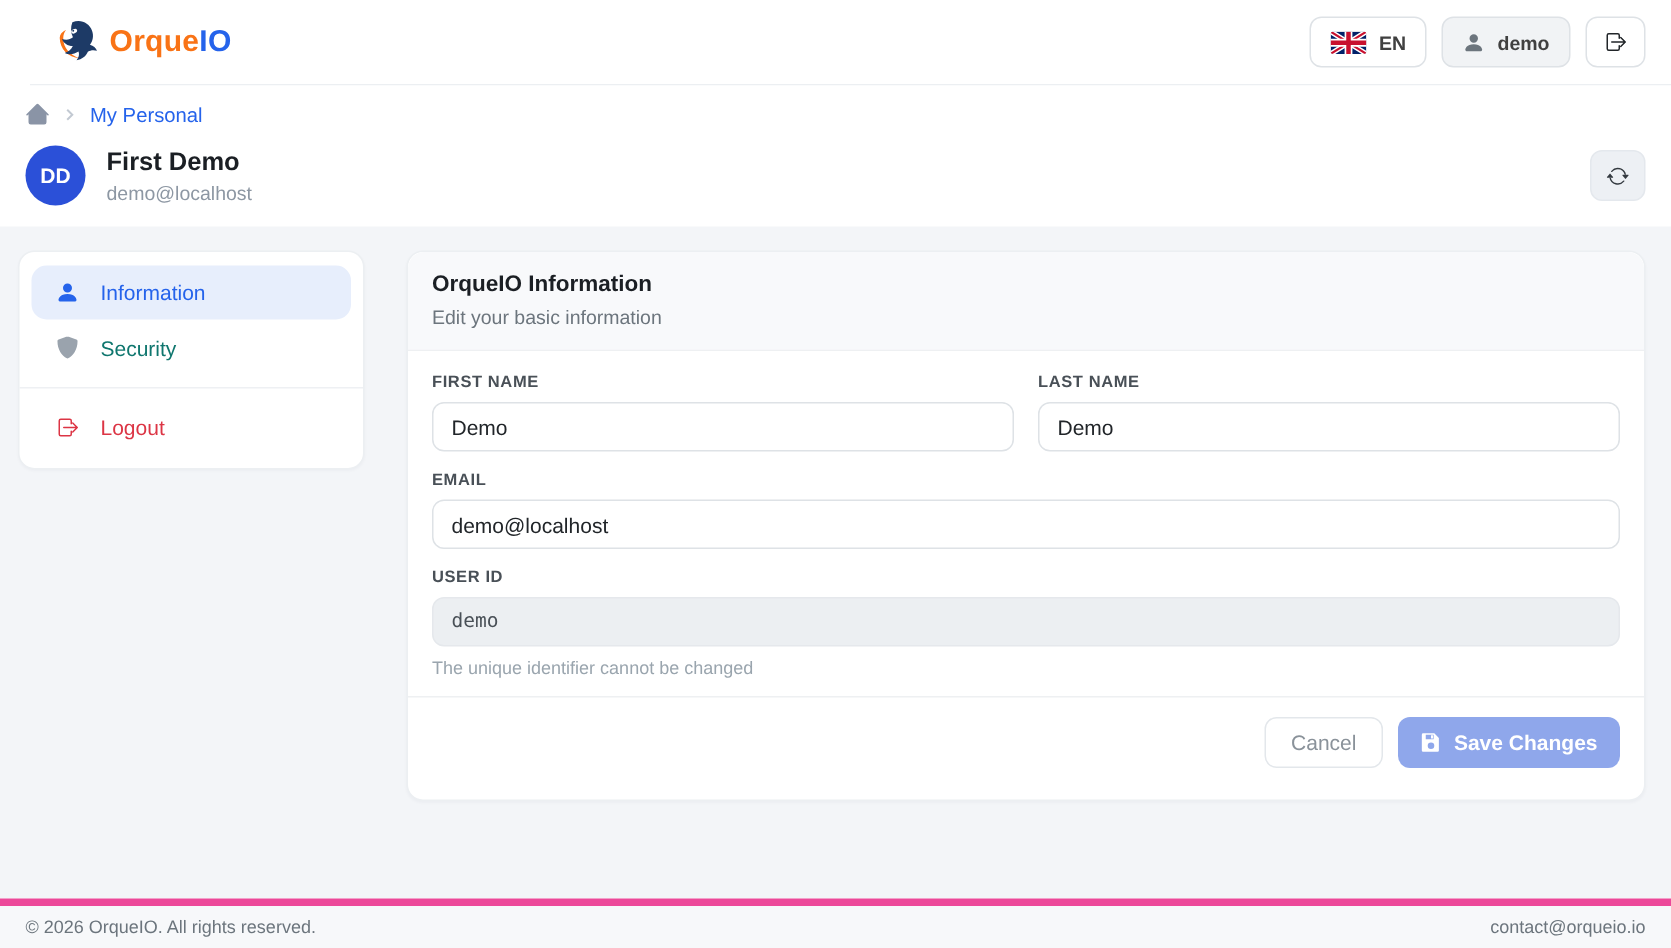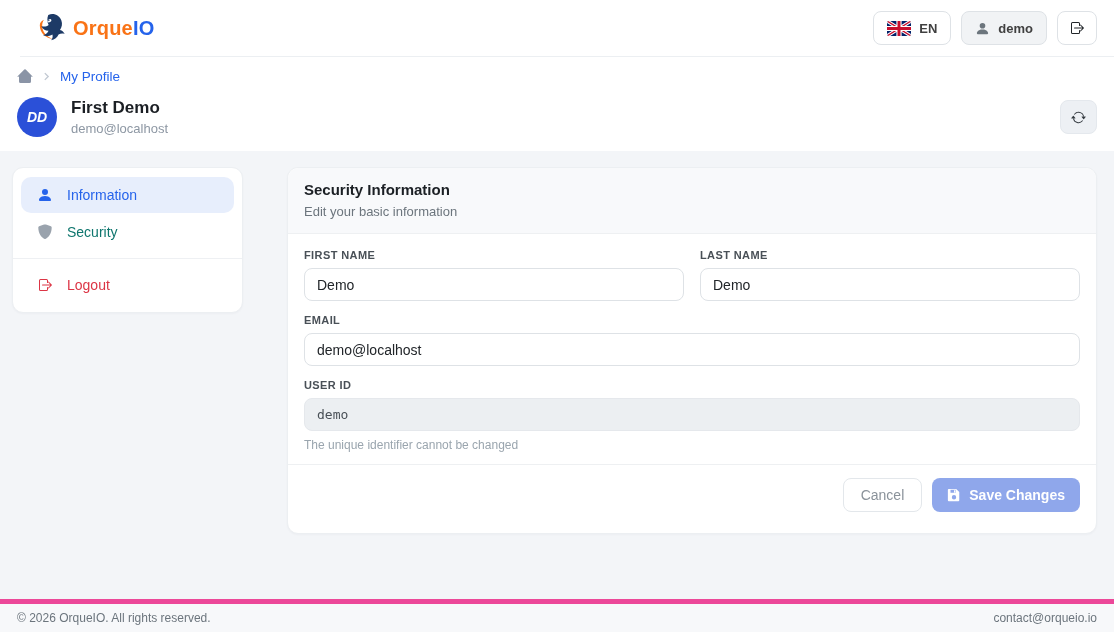--- a/index.html
+++ b/index.html
@@ -31,34 +31,34 @@
   .nav-btn.gray { background:#f1f3f5; }
   .flag { width:24px; height:15px; border-radius:2px; overflow:hidden; display:block; }
   
   .page-head { background:#fff; padding:11px 17px 14px; }
   .breadcrumb { display:flex; align-items:center; gap:9px; margin-bottom:13px; }
   .crumb-link { color:#2563eb; font-size:13.5px; text-decoration:none; }
   .profile-row { display:flex; align-items:center; }
   .avatar {
     width:40px; height:40px; border-radius:50%;
     display:flex; align-items:center; justify-content:center;
-    color:#fff; font-size:14px; font-weight:700; flex:0 0 40px;font-style:italic;
+    color:#fff; font-size:14px; font-weight:700; flex:0 0 40px;
   }
   .who { margin-left:14px; }
   .who-name { font-size:17px; font-weight:700; color:#1b1f24; }
   .who-email { font-size:13px; color:#8d97a3; margin-top:3px; }
   .refresh-btn {
     margin-left:auto; width:37px; height:34px;
     background:#edf0f4; border:1px solid #e4e8ed; border-radius:8px;
     display:flex; align-items:center; justify-content:center; cursor:pointer;
   }
   
   .content {
     flex:1; background:#f3f5f8; padding:16px 17px 0 12px;
-    display:flex; gap:44px; align-items:flex-start;
+    display:flex; gap:28px; align-items:flex-start;
   }
   .card {
     background:#fff; border:1px solid #eceff2; border-radius:11px;
     box-shadow:0 1px 2px rgba(20,30,50,.03);
   }
   .side-card { width:231px; flex:0 0 231px; padding:8px 0; }
   .side-group { padding:0 8px; }
   .side-item {
     display:flex; align-items:center; gap:14px;
     padding:10px 16px; margin:1px 0; border-radius:10px;
@@ -172,21 +172,21 @@
     <span>
       <svg width="16" height="16" viewBox="0 0 16 16" fill="#8a94a6">
         <path d="M8.707 1.5a1 1 0 0 0-1.414 0L.646 8.146a.5.5 0 0 0 .708.708L2 8.207V13.5A1.5 1.5 0 0 0 3.5 15h9a1.5 1.5 0 0 0 1.5-1.5V8.207l.646.647a.5.5 0 0 0 .708-.708L8.707 1.5z"></path>
       </svg>
     </span>
     <span>
       <svg width="9" height="9" viewBox="0 0 16 16" fill="none" stroke="#c2c9d2" stroke-width="2.4">
         <path d="M5 2l6 6-6 6"></path>
       </svg>
     </span>
-    <a href="#" class="crumb-link">My Profile</a>
+    <a href="#" class="crumb-link">My Personal</a>
   </nav>
 
   <div class="profile-row">
     <div class="avatar" style="background:#2b50d8;">DD</div>
     <div class="who">
       <div class="who-name">First Demo</div>
       <div class="who-email">demo@localhost</div>
     </div>
     <button class="refresh-btn">
       <span>
@@ -229,21 +229,21 @@
             <path d="M14.854 8.354a.5.5 0 0 0 0-.708l-3-3a.5.5 0 0 0-.708.708L13.293 7.5H5.5a.5.5 0 0 0 0 1h7.793l-2.147 2.146a.5.5 0 0 0 .708.708l3-3z"></path>
           </svg>
         </span>
         <span>Logout</span>
       </div>
     </div>
   </aside>
 
   <section class="card main-card">
     <div class="card-head">
-      <div class="card-title">Security Information</div>
+      <div class="card-title">OrqueIO Information</div>
       <div class="card-sub">Edit your basic information</div>
     </div>
 
     <div class="card-body">
       <div class="grid2 fgroup">
         <div>
           <label class="flabel">First Name</label>
           <input class="input" type="text" value="Demo" style="">
         </div>
         <div>

